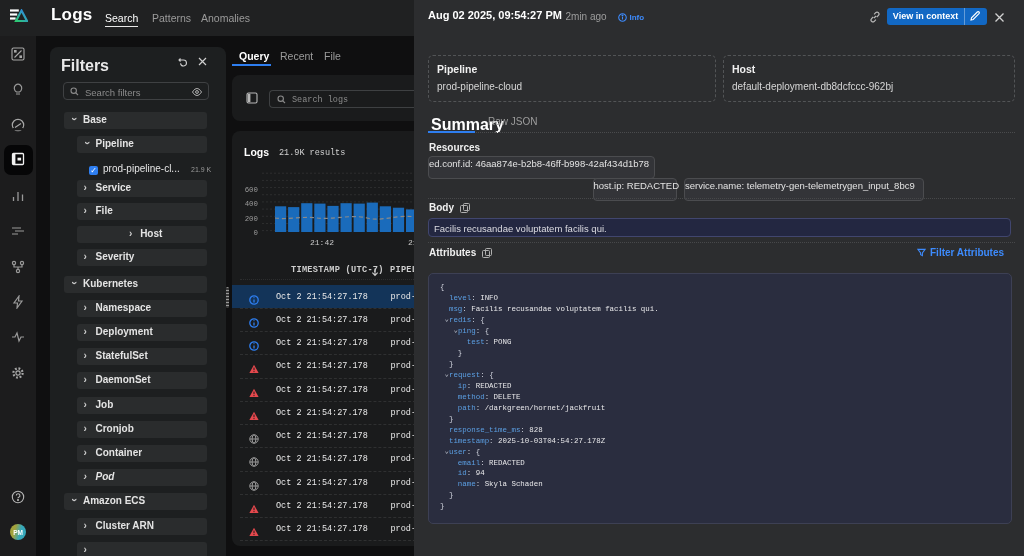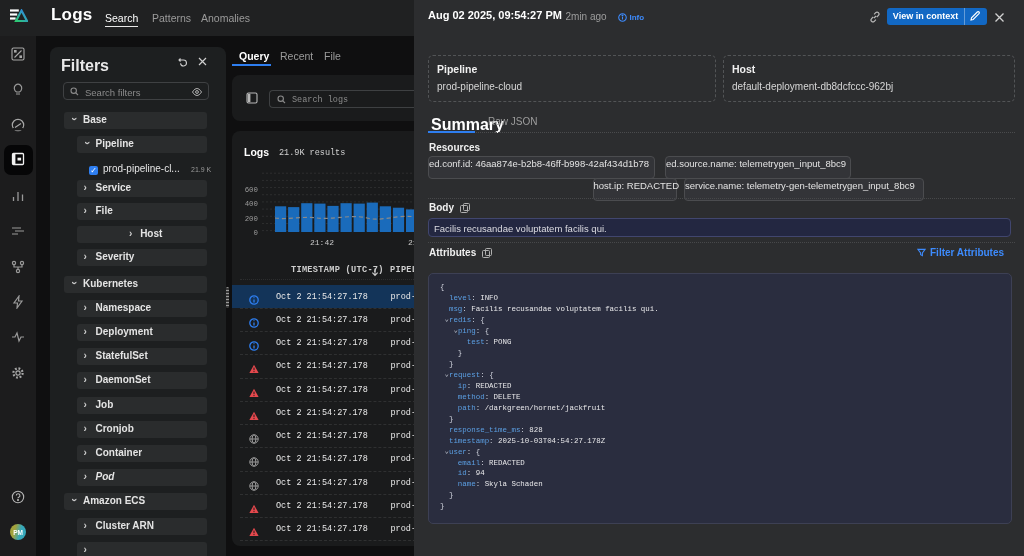--- a/index.html
+++ b/index.html
@@ -437,21 +437,20 @@
     <div class="card" style="left:309px;width:292px">
         <div class="t">Host</div>
         <div class="v">default-deployment-db8dcfccc-962bj</div>
       </div>
     <div id="rsummary">Summary</div>
     <div id="rraw">Raw JSON</div>
     <div id="rtabsep"></div>
       <div id="rline"></div>
     <div id="rres">Resources</div>
     <div class="chip" style="left:14px;top:156px;width:227px">ed.conf.id: 46aa874e-b2b8-46ff-b998-42af434d1b78</div>
-    <div class="chip" style="left:251px;top:156px;width:186px">ed.source.name: telemetrygen_input_8bc9</div>
     <div class="chip" style="left:178.5px;top:178px;width:84px">host.ip: REDACTED</div>
     <div class="chip" style="left:270px;top:178px;width:240px">service.name: telemetry-gen-telemetrygen_input_8bc9</div>
     <div style="position:absolute;left:14px;top:197.5px;width:587px;border-top:1px dotted #47484a"></div>
     <div id="rbody">Body<span class="cicon"></span></div>
     <div id="bodyfield">
         <span>Facilis recusandae voluptatem facilis qui.</span>
       </div>
     <div style="position:absolute;left:14px;top:241.5px;width:587px;border-top:1px dotted #47484a"></div>
     <div id="rattr">Attributes<span class="cicon"></span></div>
     <div id="rfilter"><svg style="position:relative;top:1px;margin-right:4px" width="9" height="9" viewBox="0 0 10 10" fill="none" stroke="#3d8bfd" stroke-width="1.2">

